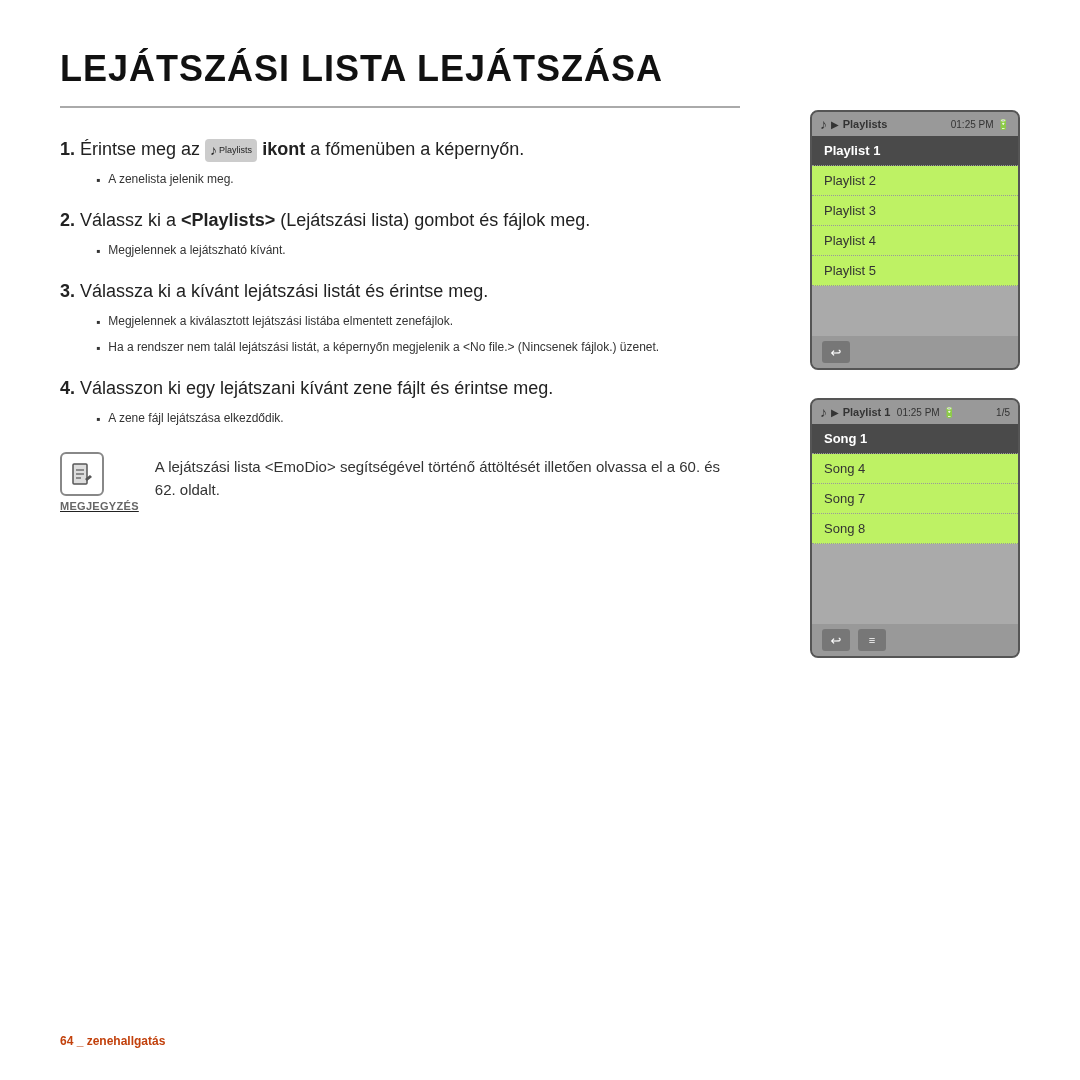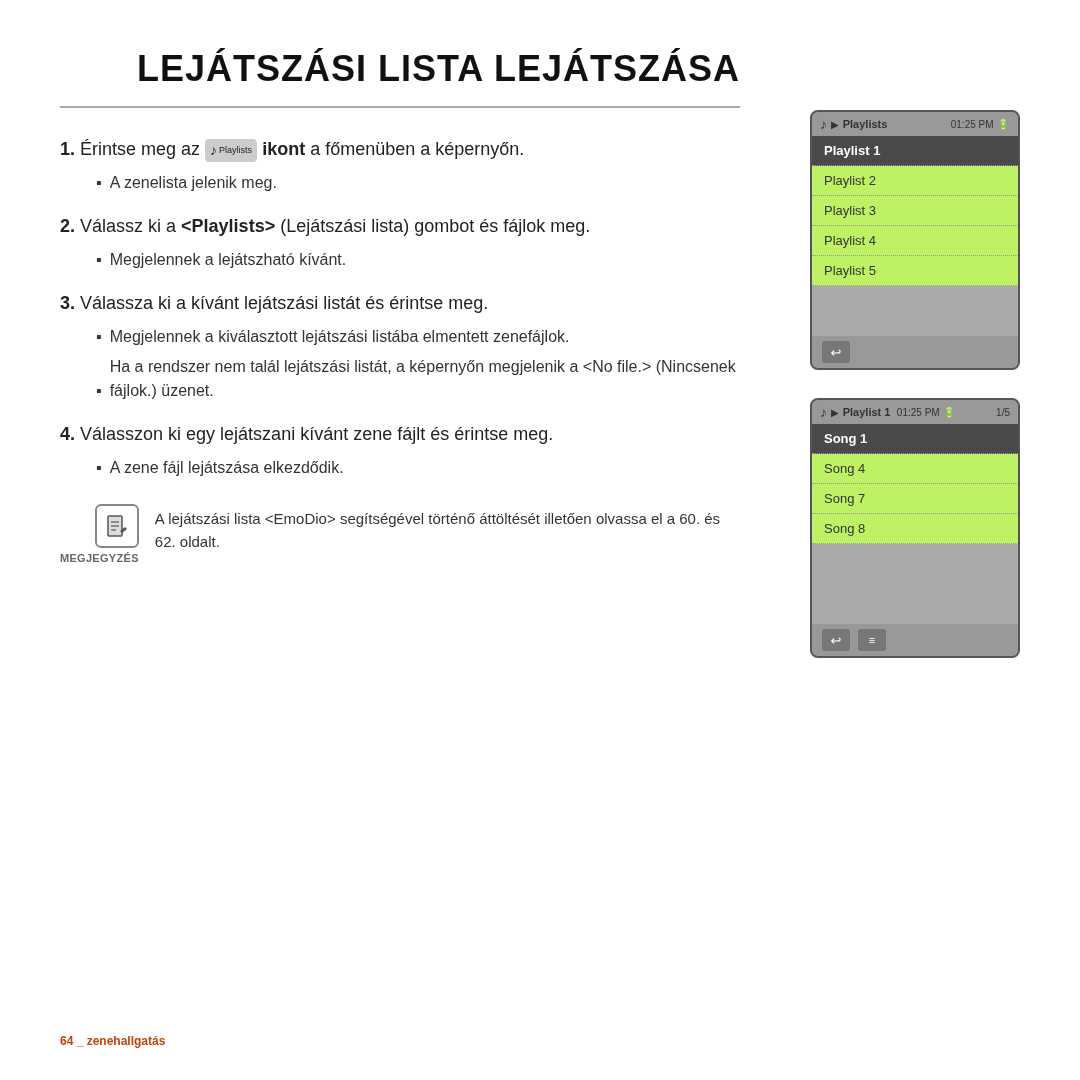--- a/index.html
+++ b/index.html
@@ -19,67 +19,67 @@
 
     .page-title {
       font-size: 36px;
       font-weight: 900;
       letter-spacing: 1px;
       color: #111;
       border-bottom: 2px solid #aaa;
       padding-bottom: 16px;
       margin-bottom: 28px;
       text-transform: uppercase;
-      text-align: right;
     }
 
     .step {
       margin-bottom: 18px;
       font-size: 18px;
       line-height: 1.5;
     }
 
     .step-number {
       font-weight: 700;
     }
 
     .step .bold {
       font-weight: 700;
     }
 
     .bullet {
       margin-left: 36px;
-      font-size: 16px;
+      font-size: 12px;
       color: #333;
       margin-top: 6px;
       margin-bottom: 6px;
       display: flex;
-      align-items: flex-end;
+      align-items: center;
     }
 
     .bullet::before {
       content: "▪";
       margin-right: 8px;
       flex-shrink: 0;
       margin-top: 2px;
     }
 
     .note-box {
       display: flex;
       align-items: flex-start;
       margin-top: 24px;
       margin-left: 0;
       gap: 16px;
     }
 
     .note-icon-wrapper {
       display: flex;
       flex-direction: column;
-      align-items: flex-end;
+      align-items: flex-start;
       gap: 4px;
+      text-decoration: underline;
     }
 
     .note-icon {
       width: 44px;
       height: 44px;
       border: 2px solid #888;
       border-radius: 6px;
       display: flex;
       align-items: center;
       justify-content: center;

